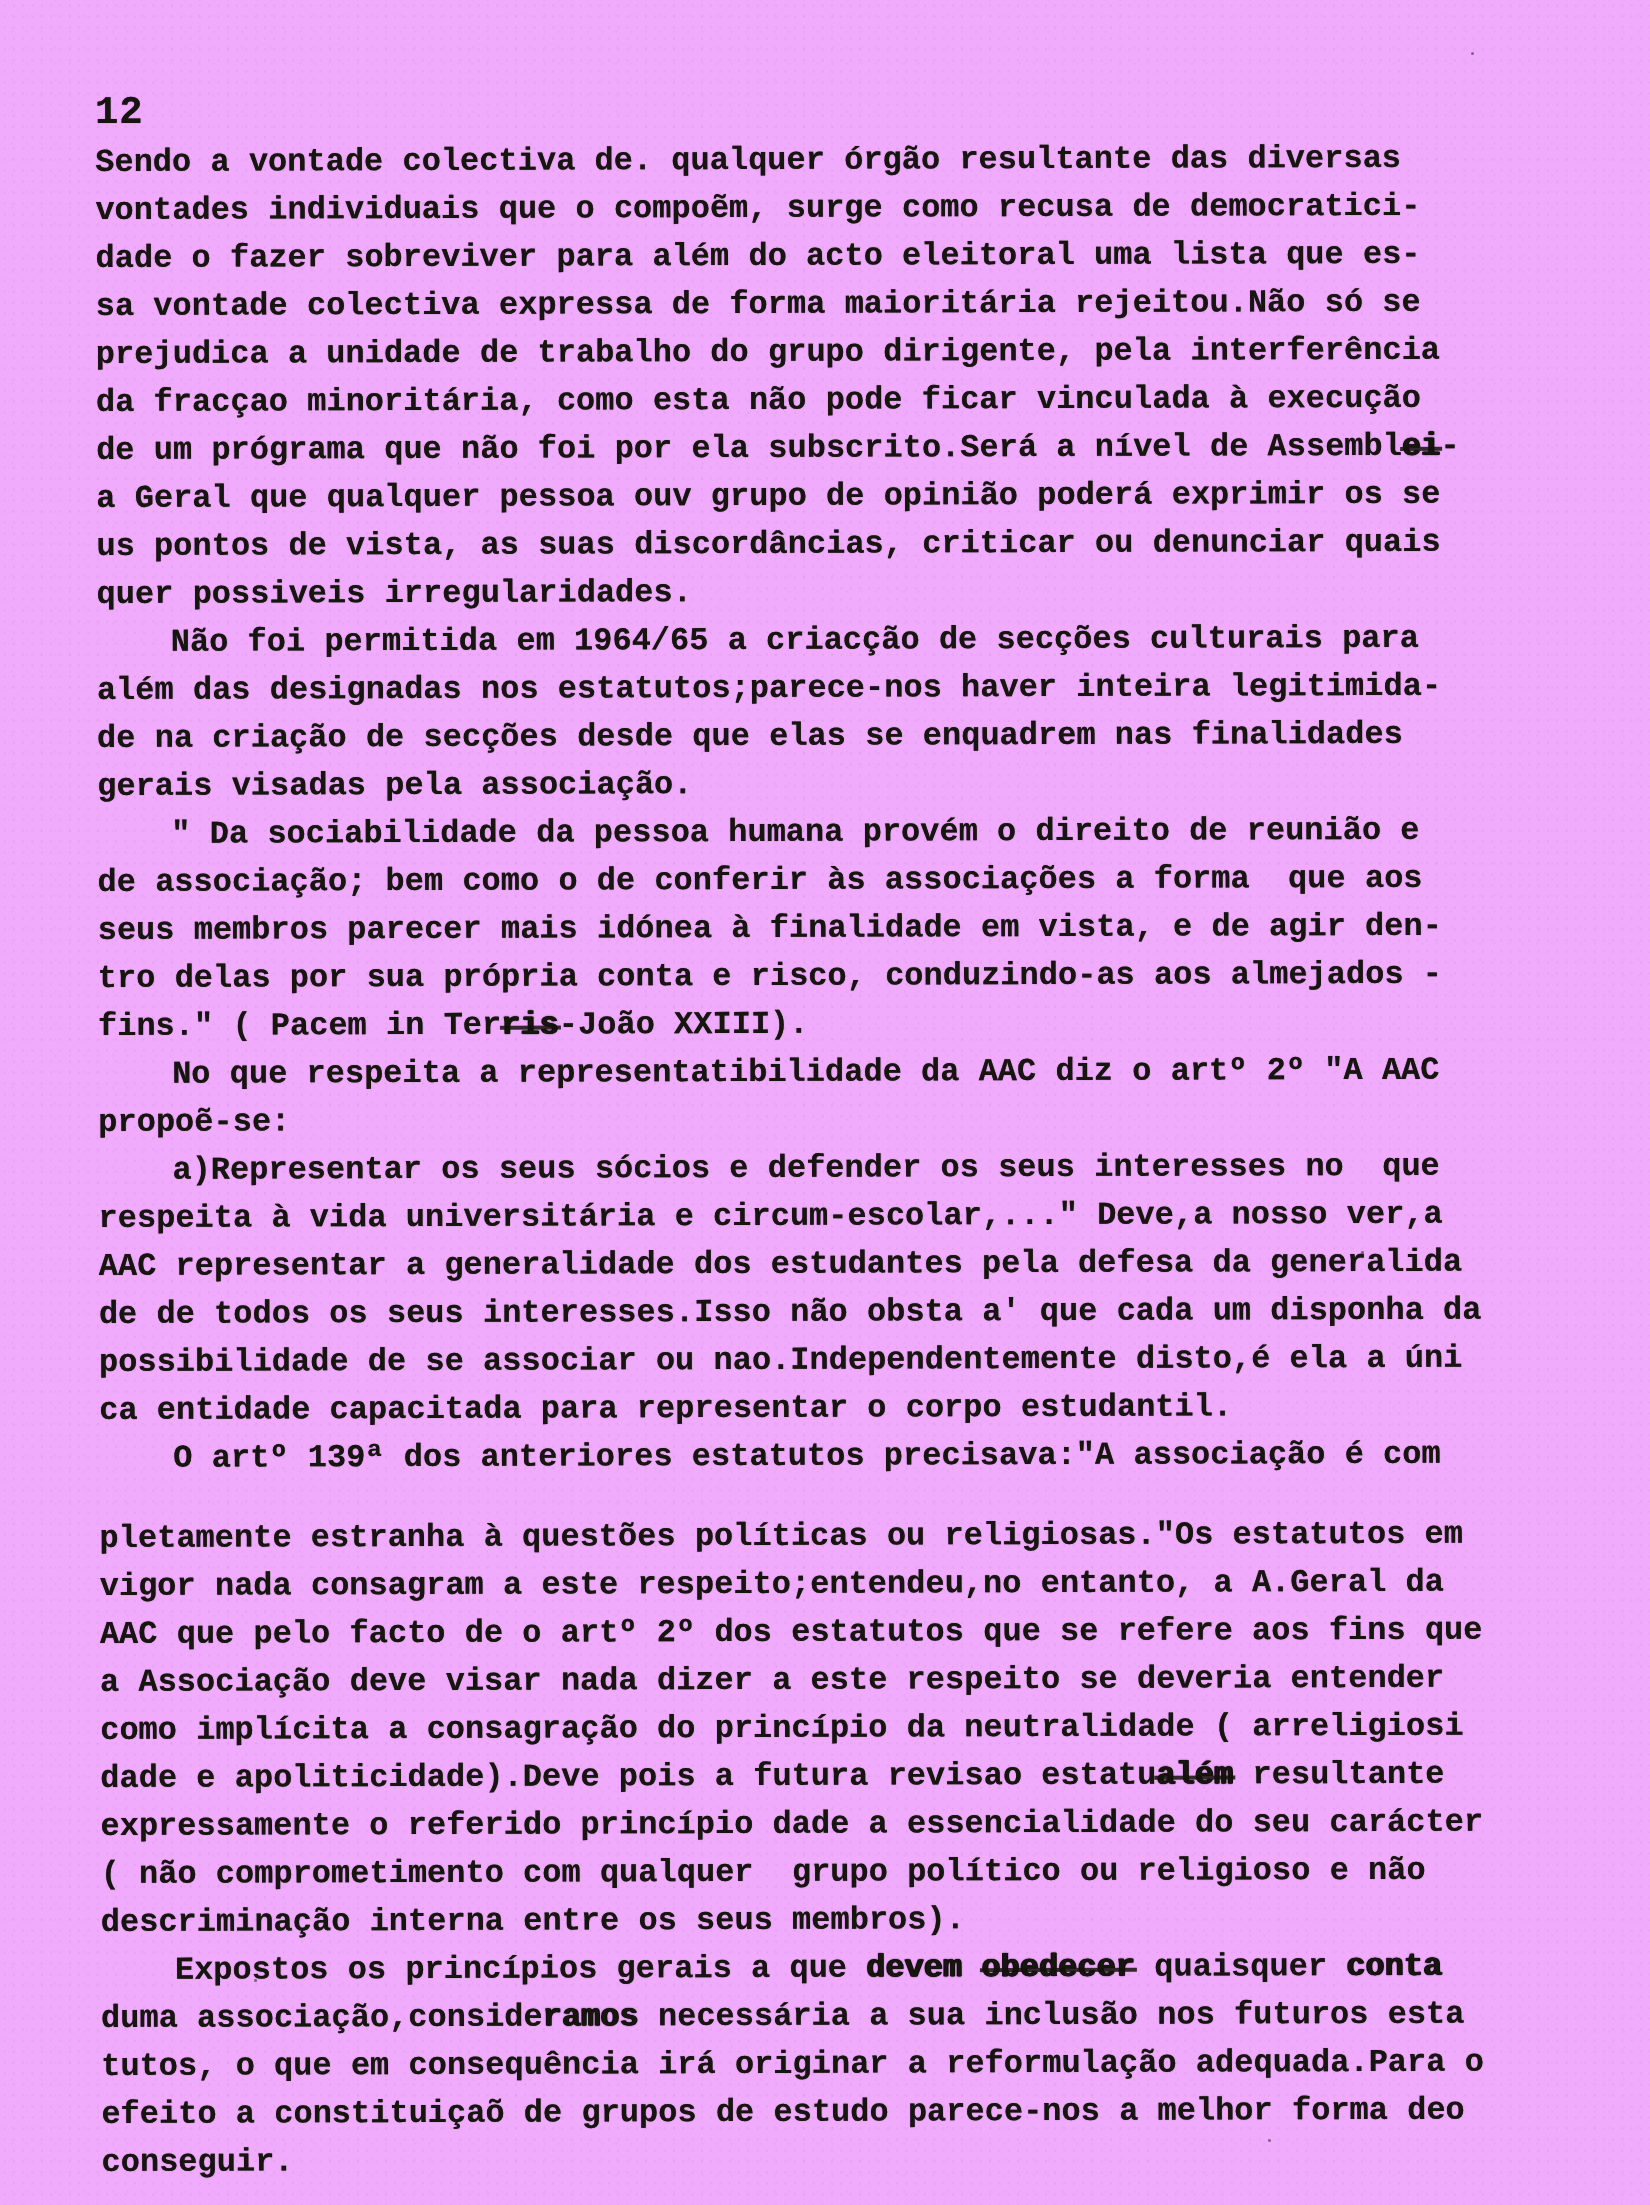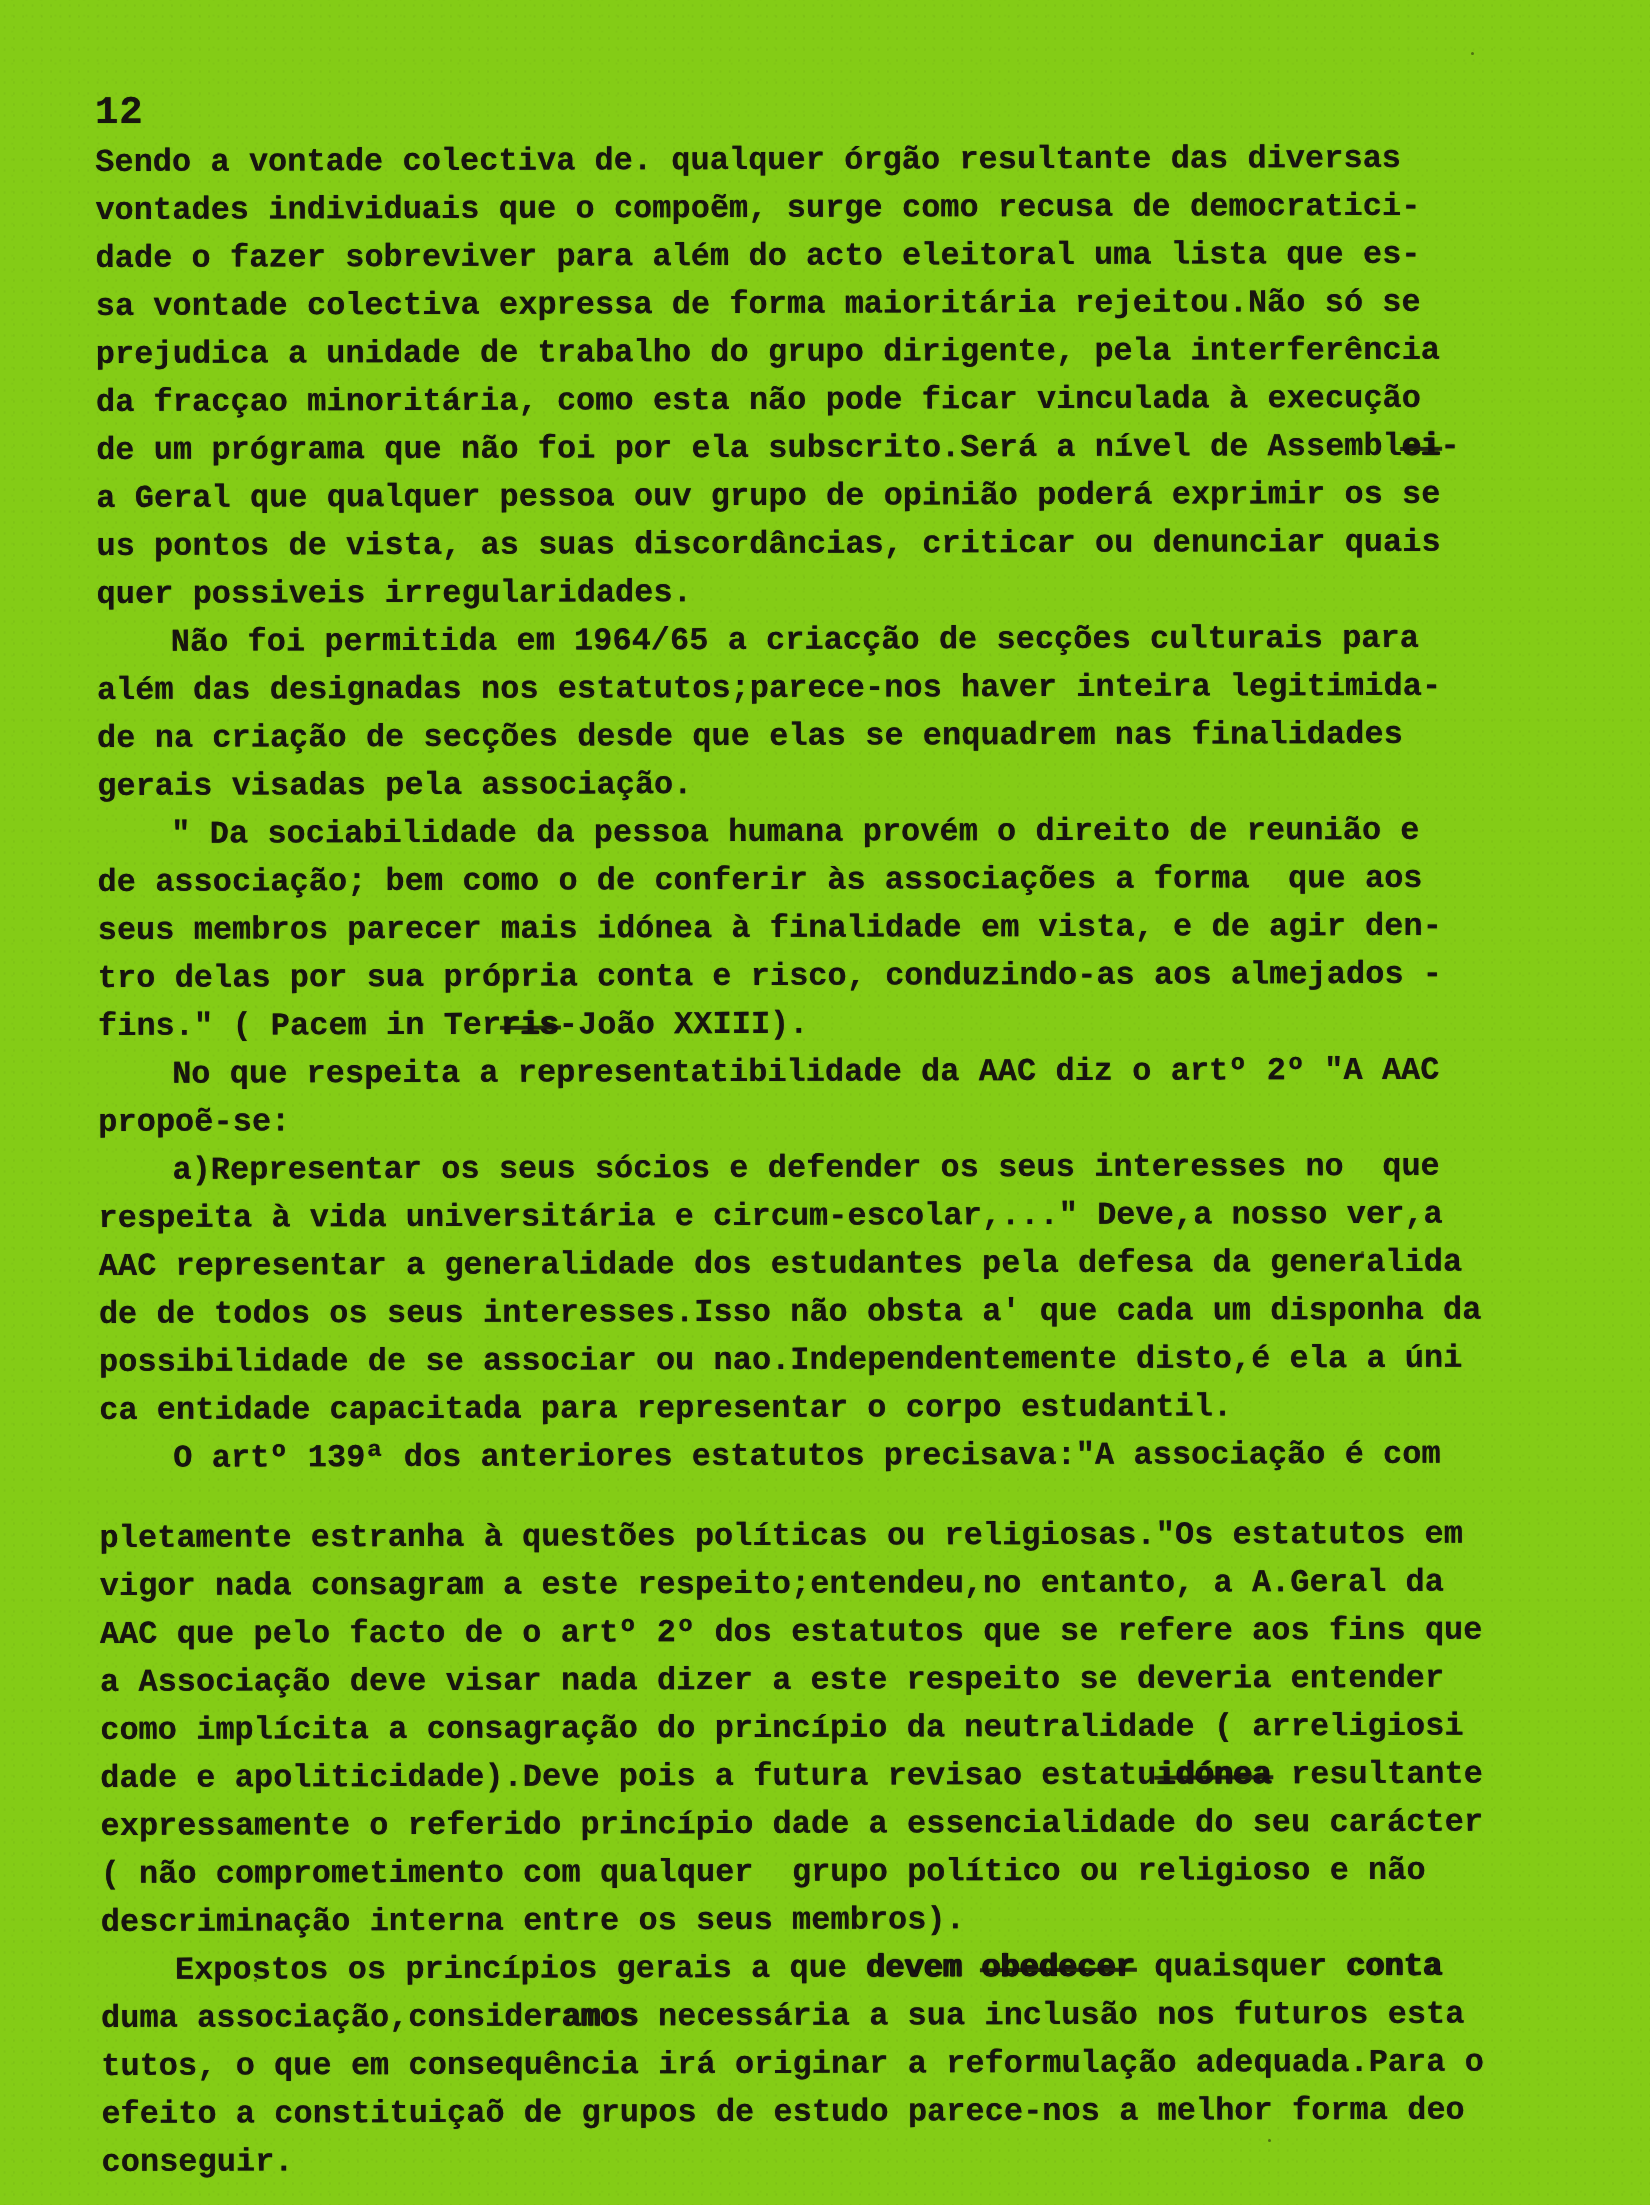--- a/index.html
+++ b/index.html
@@ -4,21 +4,21 @@
 <style>
   html, body {
     margin: 0;
     padding: 0;
     background: #f5f4f0;
   }
   .page {
     position: relative;
     width: 1651px;
     height: 2205px;
-    background: #84cc16;
+    background: #f0abfc;
     overflow: hidden;
     font-family: "Liberation Mono", "DejaVu Sans Mono", monospace;
     color: #17150f;
   }
   
   .page::before {
     content: "";
     position: absolute;
     inset: 0;
     background-image:
@@ -120,21 +120,21 @@
         <div class="line"><span>AAC representar a generalidade dos estudantes pela defesa da generali</span><span class="u">da</span></div>
         <div class="line"><span>de de todos os seus interesses.Isso não obsta a' que cada um disponha </span><span class="u">da</span></div>
         <div class="line"><span>possibilidade de se associar ou nao.Independentemente disto,é ela a ú</span><span class="u">ni</span></div>
         <div class="line"><span>ca entidade capacitada para representar o corpo estudantil.</span></div>
         <div class="line indent"><span>O artº 139ª dos anteriores estatutos precisava:"A associação é </span><span class="u">com</span></div>
         <div class="line gap"><span>pletamente estranha à questões políticas ou religiosas."Os estatutos em</span></div>
         <div class="line"><span>vigor nada consagram a este respeito;entendeu,no entanto, a A.Geral da</span></div>
         <div class="line"><span>AAC que pelo facto de o artº 2º dos estatutos que se refere aos fins que</span></div>
         <div class="line"><span>a Associação deve visar nada dizer a este respeito se deveria entender</span></div>
         <div class="line"><span>como implícita a consagração do princípio da neutralidade ( arreligio</span><span class="u">si</span></div>
-        <div class="line"><span>dade e apoliticidade).Deve pois a futura revisao estatu</span><span class="b s">idónea</span><span> resultante</span></div>
+        <div class="line"><span>dade e apoliticidade).Deve pois a futura revisao estatu</span><span class="b s">além</span><span> resultante</span></div>
         <div class="line"><span>expressamente o referido princípio dade a essencialidade do seu carácter</span></div>
         <div class="line"><span>( não comprometimento com qualquer  grupo político ou religioso e não</span></div>
         <div class="line"><span>descriminação interna entre os seus membros).</span></div>
         <div class="line indent"><span>Expostos os princípios gerais a que </span><span class="b">devem</span><span> </span><span class="b s">obedecer</span><span> quaisquer </span><span class="b">conta</span></div>
         <div class="line"><span>duma associação,conside</span><span class="b">ramos</span><span> necessária a sua inclusão nos futuros es</span><span class="u">ta</span></div>
         <div class="line"><span>tutos, o que em consequência irá originar a reformulação adequada.Para o</span></div>
         <div class="line"><span>efeito a constituiçaõ de grupos de estudo parece-nos a melhor forma deo</span></div>
         <div class="line"><span>conseguir.</span></div>
       </div>
   </div>

